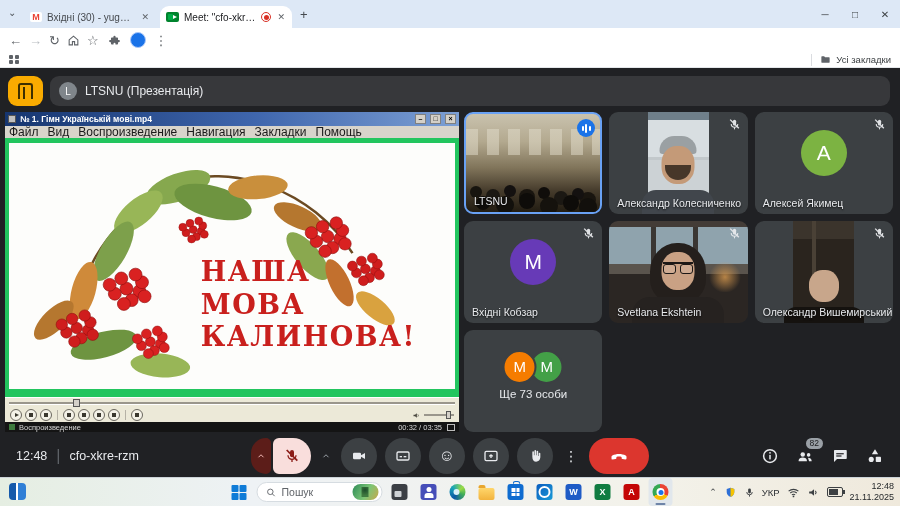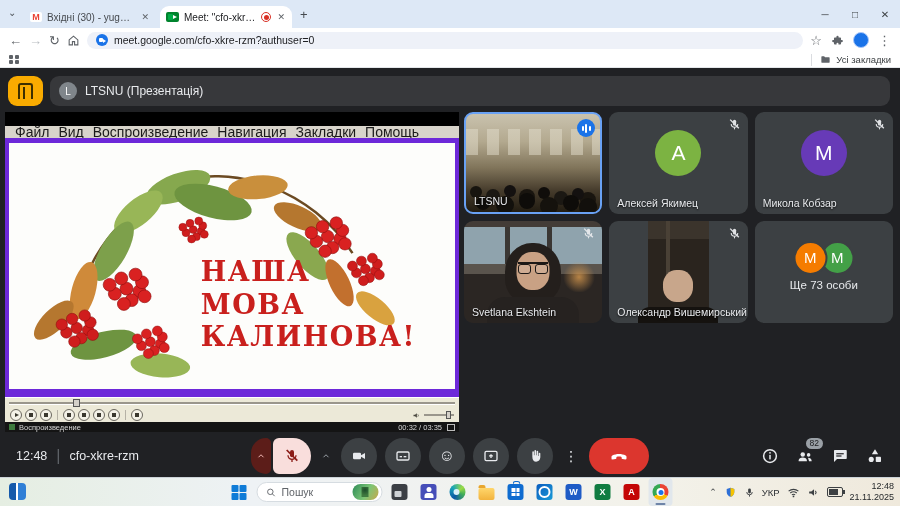--- a/index.html
+++ b/index.html
@@ -48,22 +48,22 @@
   .meet-logo i::before{content:"";position:absolute;left:3px;top:2px;width:2px;height:12px;background:#3c2f00}
   .pres-pill{flex:1;background:#37383b;border-radius:9px;display:flex;align-items:center;gap:8px;padding:0 9px;color:#e8eaed;font-size:12px}
   .l-avatar{width:18px;height:18px;border-radius:50%;background:#80868b;color:#fff;font-size:10px;display:flex;align-items:center;justify-content:center}
 
   
   .mpc{position:absolute;left:5px;top:44px;width:454px;height:320px;background:#000}
   .mpc-title{position:absolute;top:0;left:0;right:0;height:14px;background:linear-gradient(90deg,#16356f,#3f66ad 55%,#7c9fd4);color:#fff;font-size:8.5px;font-weight:bold;display:flex;align-items:center;gap:4px;padding:0 3px;box-sizing:border-box}
   .mpc-title .mpc-ico{width:8px;height:8px;background:#c0c0c0;border:1px solid #555;box-sizing:border-box}
   .mpc-title .spacer{flex:1}
   .mpc-wc{width:11px;height:10px;background:#d4d0c8;border:1px solid #808080;color:#000;font-size:7px;line-height:8px;text-align:center;box-sizing:border-box}
-  .mpc-menu{position:absolute;top:14px;left:0;right:0;height:12px;background:#d8d4cb;display:flex;gap:9px;align-items:center;padding:0 10px;font-size:14px;color:#1a1a1a}
-  .mpc-video{position:absolute;top:26px;left:0;right:0;bottom:34px;background:#6d28d9}
+  .mpc-menu{position:absolute;top:14px;left:0;right:0;height:12px;background:#d8d4cb;display:flex;gap:9px;align-items:center;padding:0 4px;font-size:12px;color:#1a1a1a}
+  .mpc-video{position:absolute;top:26px;left:0;right:0;bottom:34px;background:#22c55e}
   .mpc-canvas{position:absolute;left:4px;right:4px;top:5px;bottom:9px;background:#fdfdfb;overflow:hidden}
   .mpc-canvas svg{position:absolute;left:0;top:0;width:100%;height:100%}
   .slide-text{position:absolute;left:43%;top:46%;color:#c9201d;font-family:"DejaVu Serif",serif;font-weight:bold;font-size:27px;line-height:1.2;letter-spacing:1.5px}
   .mpc-seek{position:absolute;left:0;right:0;bottom:24px;height:10px;background:#ece9d8;border-top:1px solid #fff}
   .mpc-seek .groove{position:absolute;left:4px;right:4px;top:4px;height:2px;background:#9a968c;box-shadow:0 1px 0 #fff}
   .mpc-seek .thumb{position:absolute;left:15%;top:1px;width:7px;height:8px;background:#d4d0c8;border:1px solid #555;box-sizing:border-box}
   .mpc-ctrl{position:absolute;left:0;right:0;bottom:10px;height:14px;background:#ece9d8;display:flex;align-items:center;gap:3px;padding:0 5px}
   .cbtn{width:10px;height:10px;border:1px solid #6a675e;border-radius:50%;position:relative;background:#f4f2e8}
   .cbtn::before{content:"";position:absolute;left:3px;top:3px;width:4px;height:4px;background:#3a382f}
   .cbtn.tri::before{width:0;height:0;background:none;border-left:4px solid #3a382f;border-top:2.5px solid transparent;border-bottom:2.5px solid transparent;left:3.5px;top:2.5px}
@@ -329,24 +329,20 @@
 
   <div class="toolbar">
     <span class="nav-ic">←</span>
     <span class="nav-ic disabled">→</span>
     <span class="nav-ic">↻</span>
     <span class="nav-ic">
         <svg width="13" height="13" viewBox="0 0 24 24" style="color:#5f6368">
           <use href="#i-home"></use>
         </svg>
       </span>
-    <div class="omnibox">
-      <span class="meet-pwa-dot"></span>
-      <span>meet.google.com/cfo-xkre-rzm?authuser=0</span>
-    </div>
     <div class="tb-right-ic">
       <span class="nav-ic">☆</span>
       <span class="nav-ic">
           <svg width="13" height="13" viewBox="0 0 24 24" style="color:#5f6368">
             <use href="#i-puzzle"></use>
           </svg>
         </span>
       <span class="avatar-profile"></span>
       <span class="nav-ic">⋮</span>
     </div>
@@ -373,20 +369,28 @@
       <div class="meet-logo">
           <i></i>
         </div>
       <div class="pres-pill">
         <span class="l-avatar">L</span>
         <span>LTSNU (Презентація)</span>
       </div>
     </div>
 
     <div class="mpc">
+      <div class="mpc-title">
+        <span class="mpc-ico"></span>
+        <span>№ 1. Гімн Українській мові.mp4</span>
+        <span class="spacer"></span>
+        <span class="mpc-wc">–</span>
+        <span class="mpc-wc">□</span>
+        <span class="mpc-wc">×</span>
+      </div>
       <div class="mpc-menu">
         <span>Файл</span>
         <span>Вид</span>
         <span>Воспроизведение</span>
         <span>Навигация</span>
         <span>Закладки</span>
         <span>Помощь</span>
       </div>
       <div class="mpc-video">
         <div class="mpc-canvas">
@@ -461,35 +465,47 @@
         <div class="crowd"></div>
         <div class="crowd2"></div>
         <div class="speakdot">
             <i></i>
             <i></i>
             <i></i>
           </div>
         <span class="pname">LTSNU</span>
       </div>
 
+      <div class="tile t-alex">
+        <div class="vstrip">
+          <span class="p-hat"></span>
+            <span class="p-head"></span>
+            <span class="p-beard"></span>
+            <span class="p-body"></span>
+        </div>
+        <svg class="mute" viewBox="0 0 24 24">
+            <use href="#i-micoff"></use>
+          </svg>
+        <span class="pname">Александр Колесниченко</span>
+      </div>
 
       <div class="tile">
         <span class="bigavatar av-green">А</span>
         <svg class="mute" viewBox="0 0 24 24">
             <use href="#i-micoff"></use>
           </svg>
         <span class="pname">Алексей Якимец</span>
       </div>
 
       <div class="tile">
         <span class="bigavatar av-purple">М</span>
         <svg class="mute" viewBox="0 0 24 24">
             <use href="#i-micoff"></use>
           </svg>
-        <span class="pname">Микола Кобзар</span>
+        <span class="pname">Вхідні Кобзар</span>
       </div>
 
       <div class="tile t-svet">
         <div class="frame"></div>
         <div class="glow"></div>
         <span class="p-hair"></span>
           <span class="p-head"></span>
         <span class="p-glass">
             <i></i>
             <i></i>

